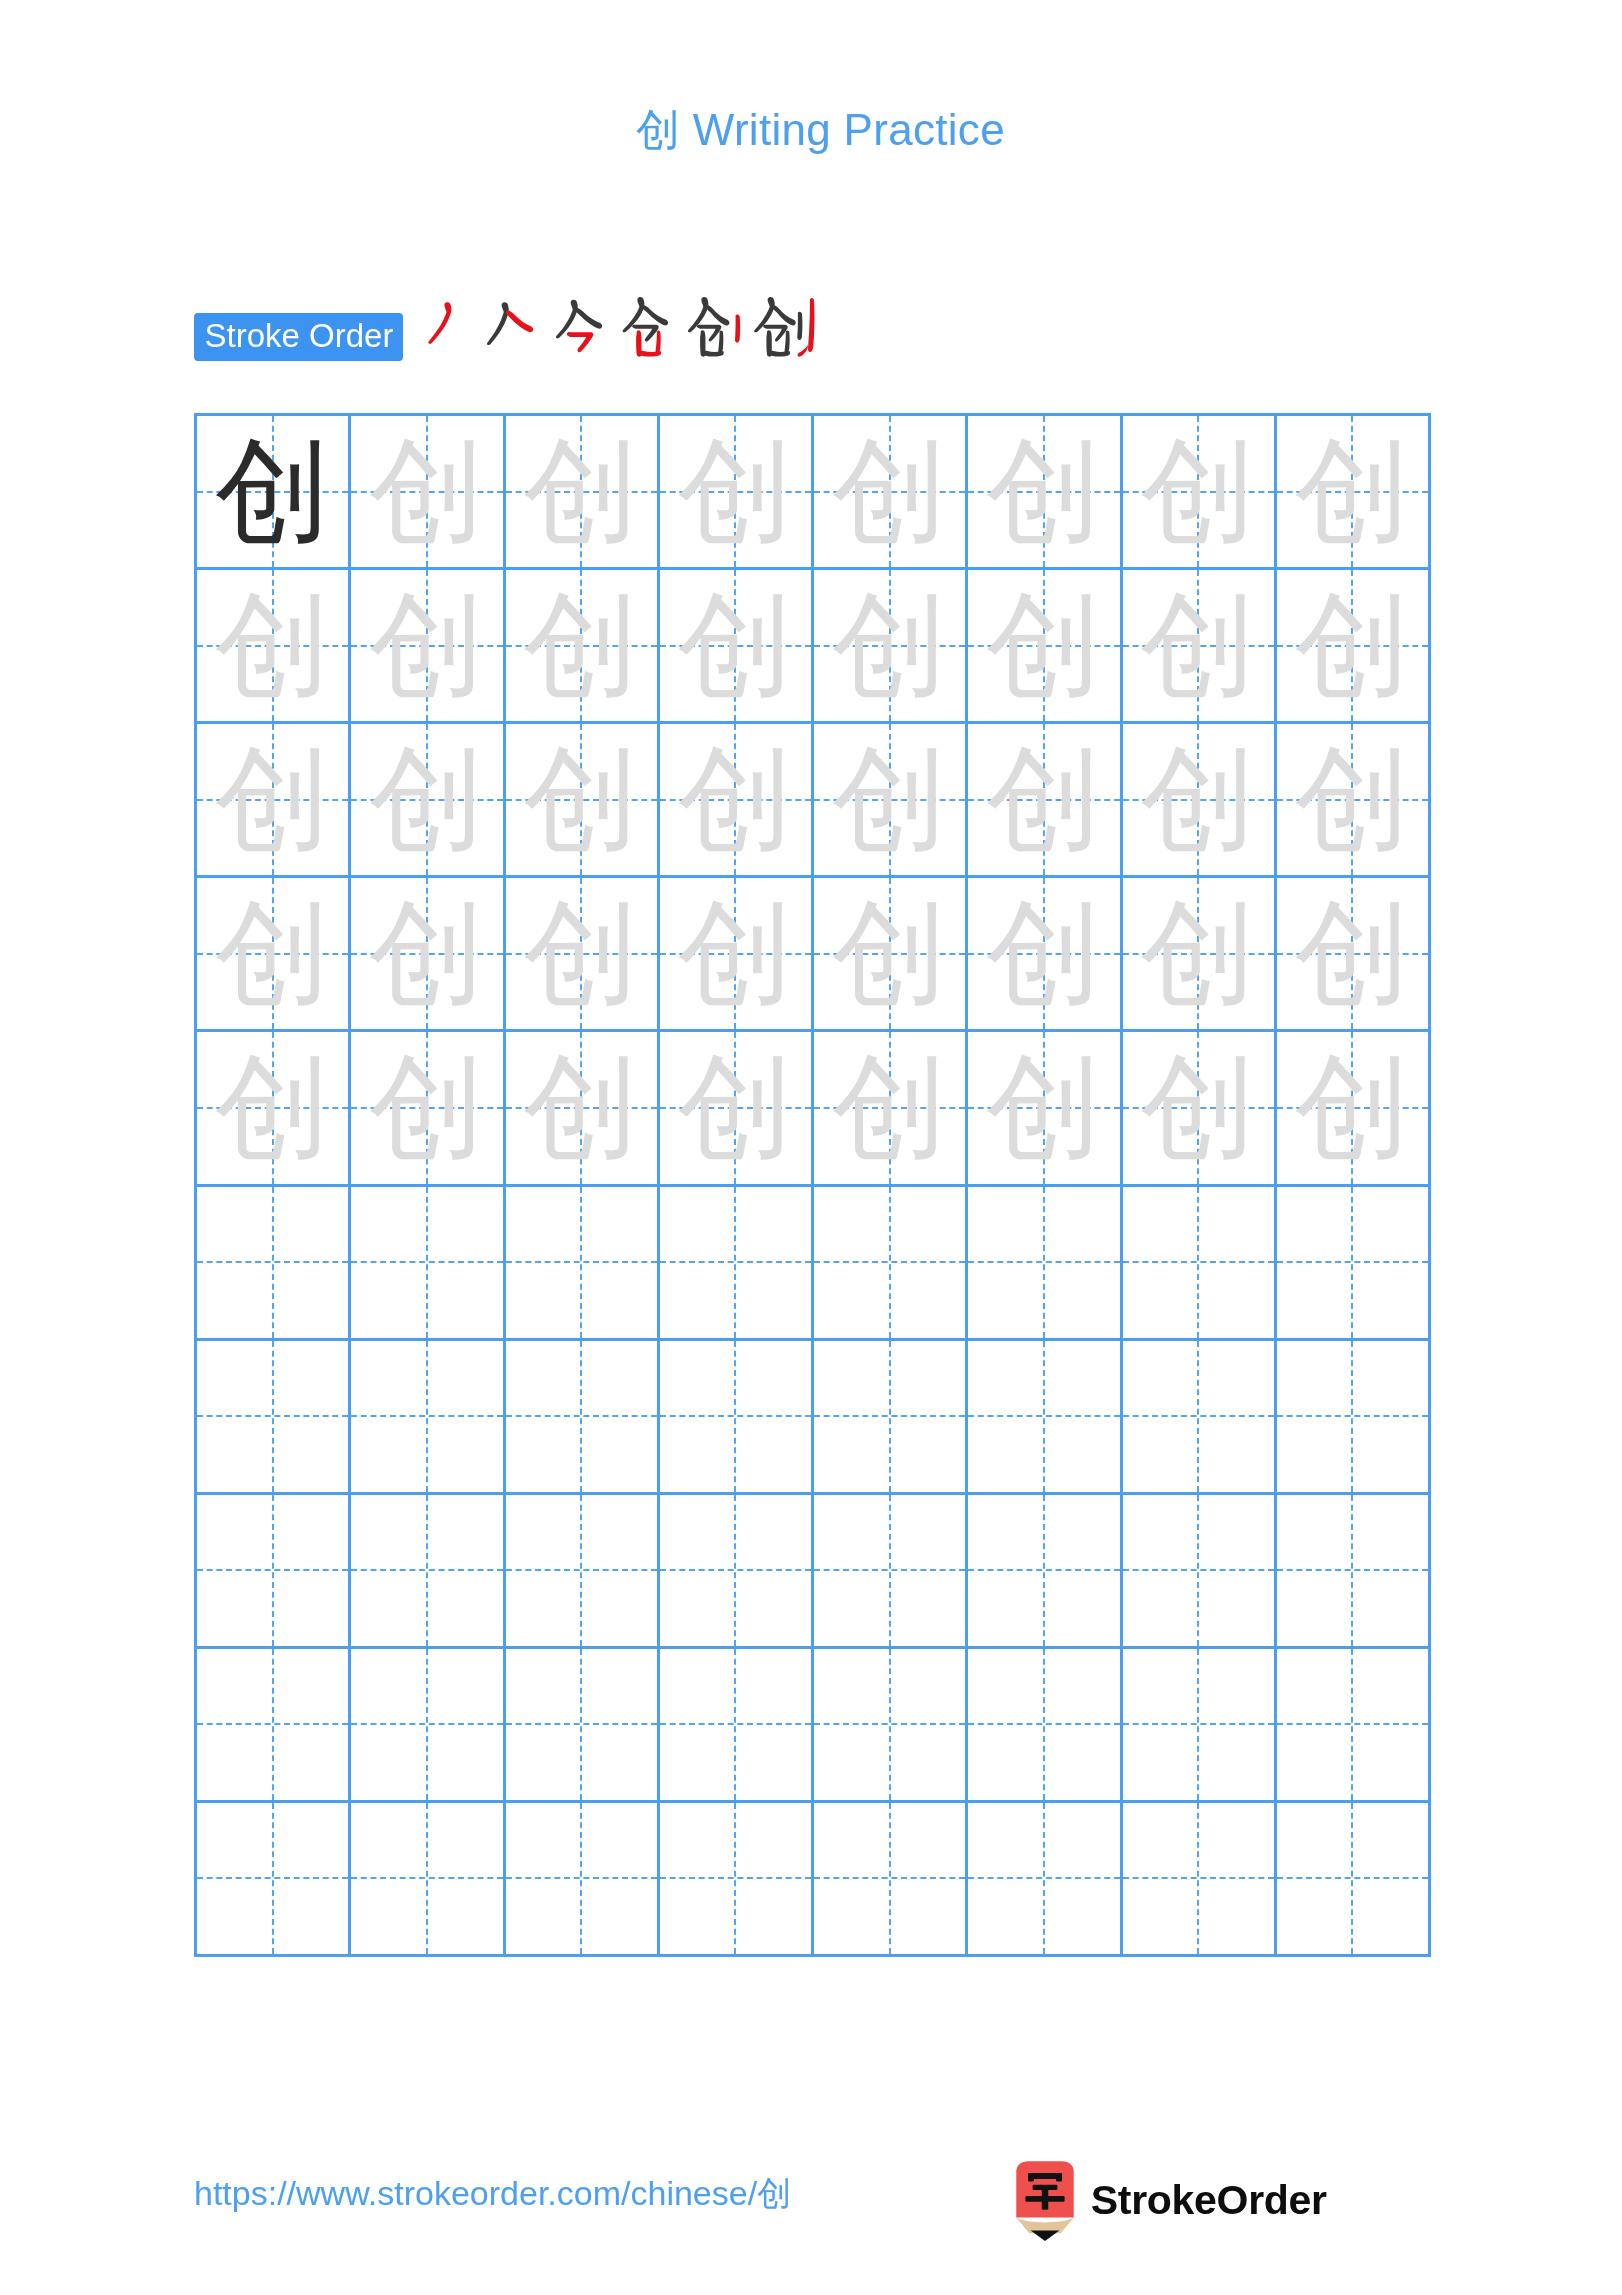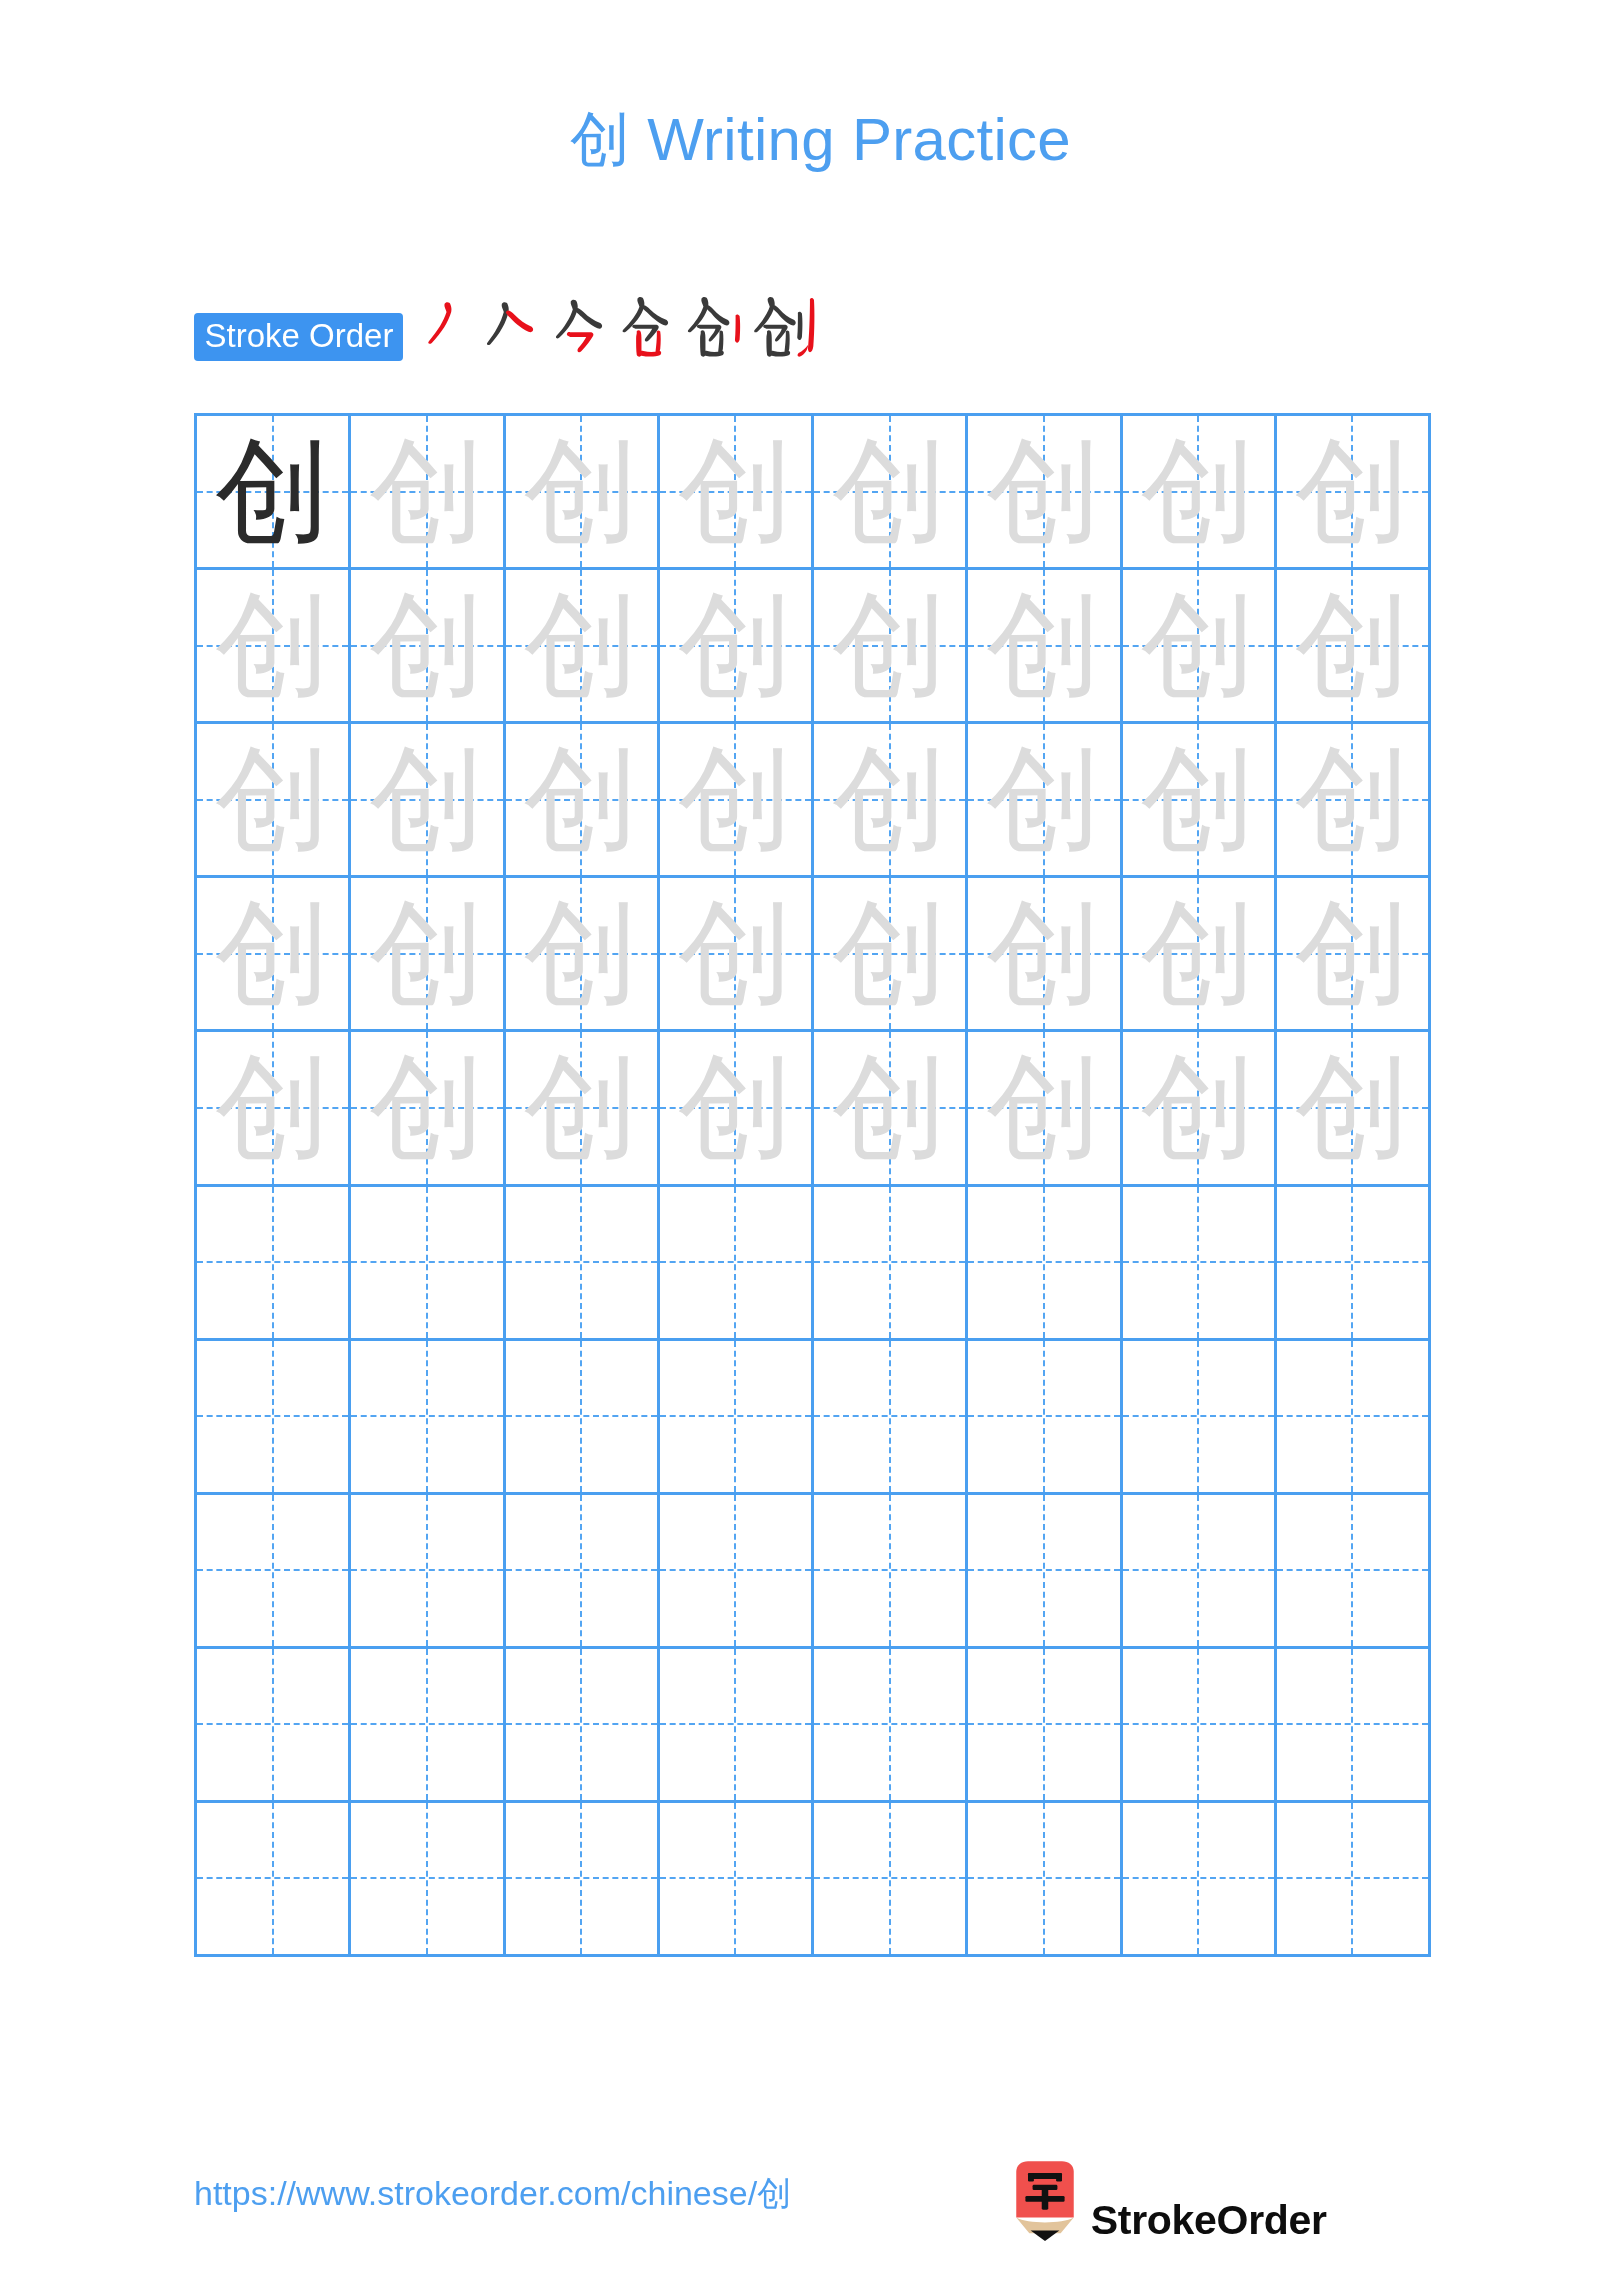--- a/index.html
+++ b/index.html
@@ -19,21 +19,21 @@
     overflow: hidden;
   }
 
   
   .page-title {
     position: absolute;
     top: 105px;
     left: 0;
     width: 1622px;
     text-align: center;
-    font-size: 60px;
+    font-size: 44px;
     font-weight: 400;
     color: #4d9ff0;
     letter-spacing: 0.3px;
     line-height: 1.15;
     white-space: nowrap;
     padding-left: 19px;
   }
 
   
   .stroke-order-row {
@@ -158,21 +158,21 @@
     color: #4d9ff0;
     text-decoration: none;
     white-space: nowrap;
   }
 
   .footer-brand {
     position: absolute;
     left: 1011px;
     top: -6.5px;
     display: flex;
-    align-items: flex-end;
+    align-items: center;
     gap: 11.8px;
   }
 
   .brand-logo {
     width: 68px;
     height: 81px;
     position: relative;
     flex: 0 0 auto;
   }
 

